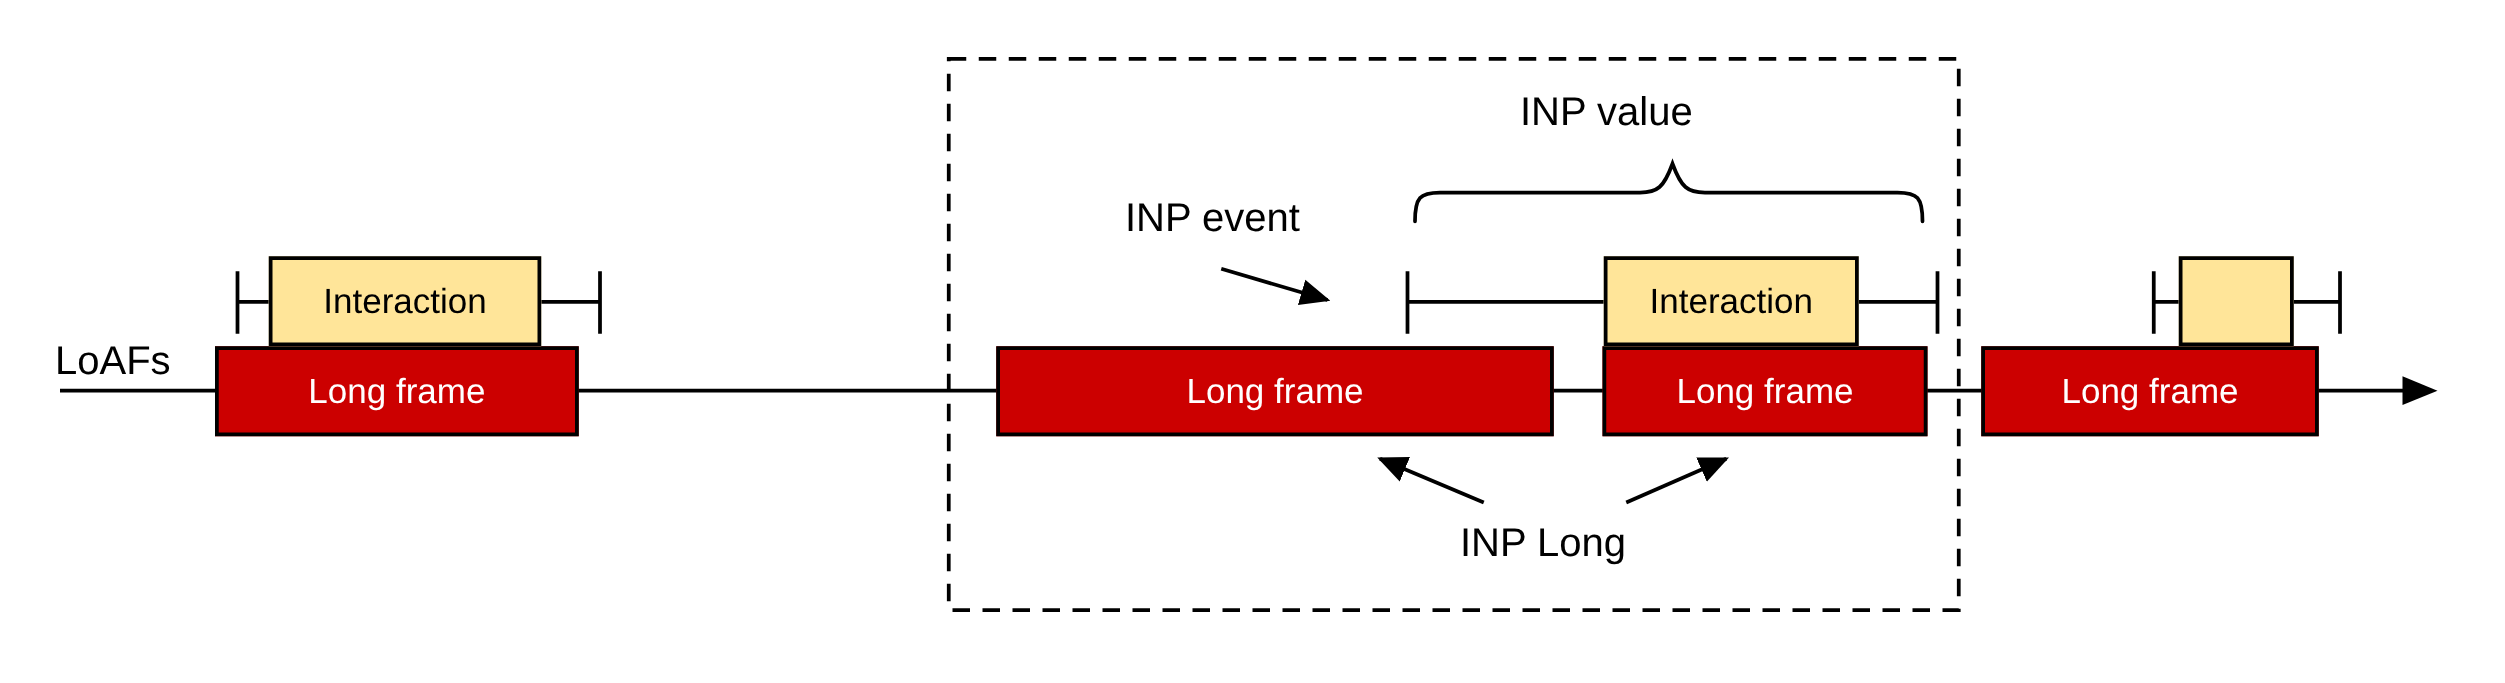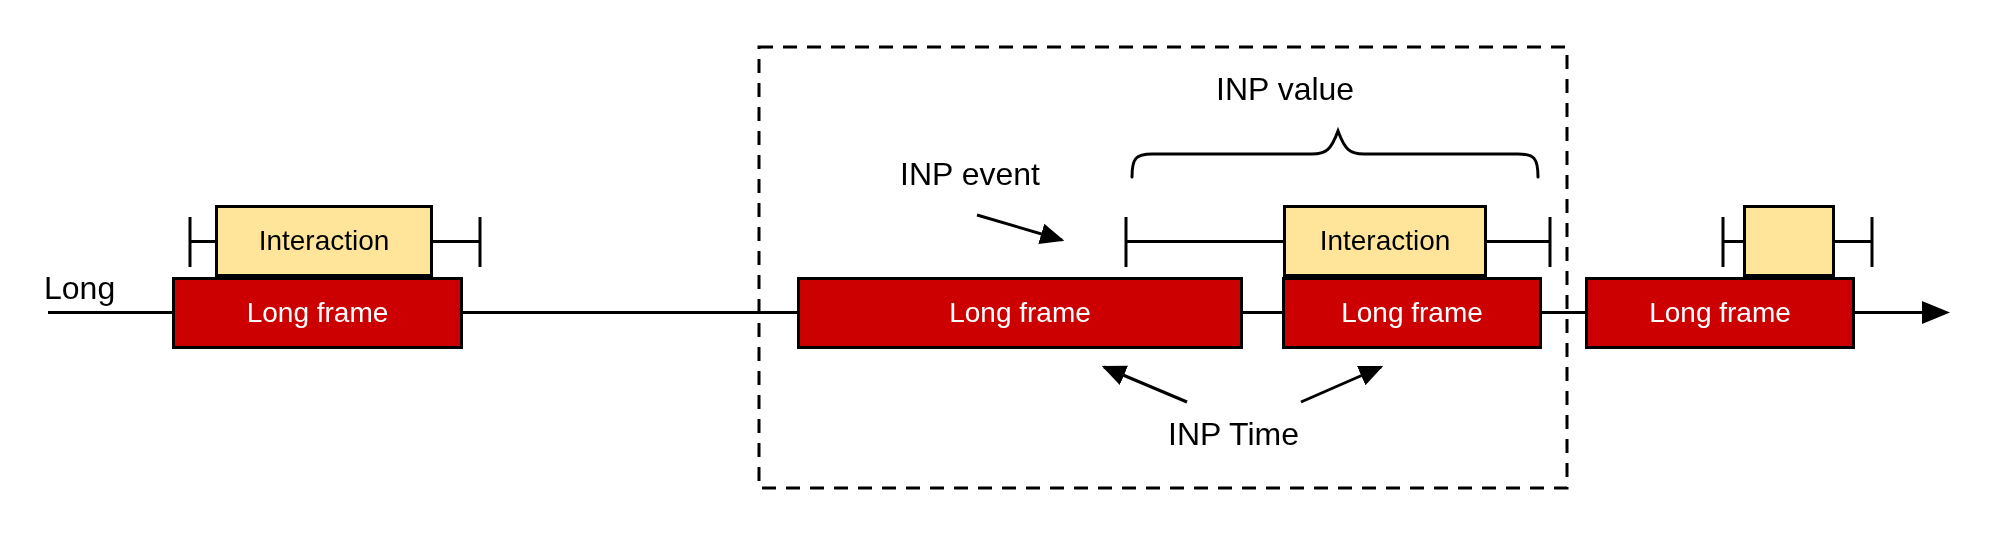--- a/index.html
+++ b/index.html
@@ -130,18 +130,18 @@
   <div class="box interaction ia-1">
     <span>Interaction</span>
   </div>
   <div class="box interaction ia-2">
     <span>Interaction</span>
   </div>
   <div class="box interaction ia-3">
     <span></span>
   </div>
 
-  <div class="label time-label">Long</div>
+  <div class="label time-label">LoAFs</div>
   <div class="label inp-event-label">INP event</div>
   <div class="label inp-value-label">INP value</div>
-  <div class="label inp-loafs-label">INP Time</div>
+  <div class="label inp-loafs-label">INP Long</div>
 
 </div>
 
 </body></html>

